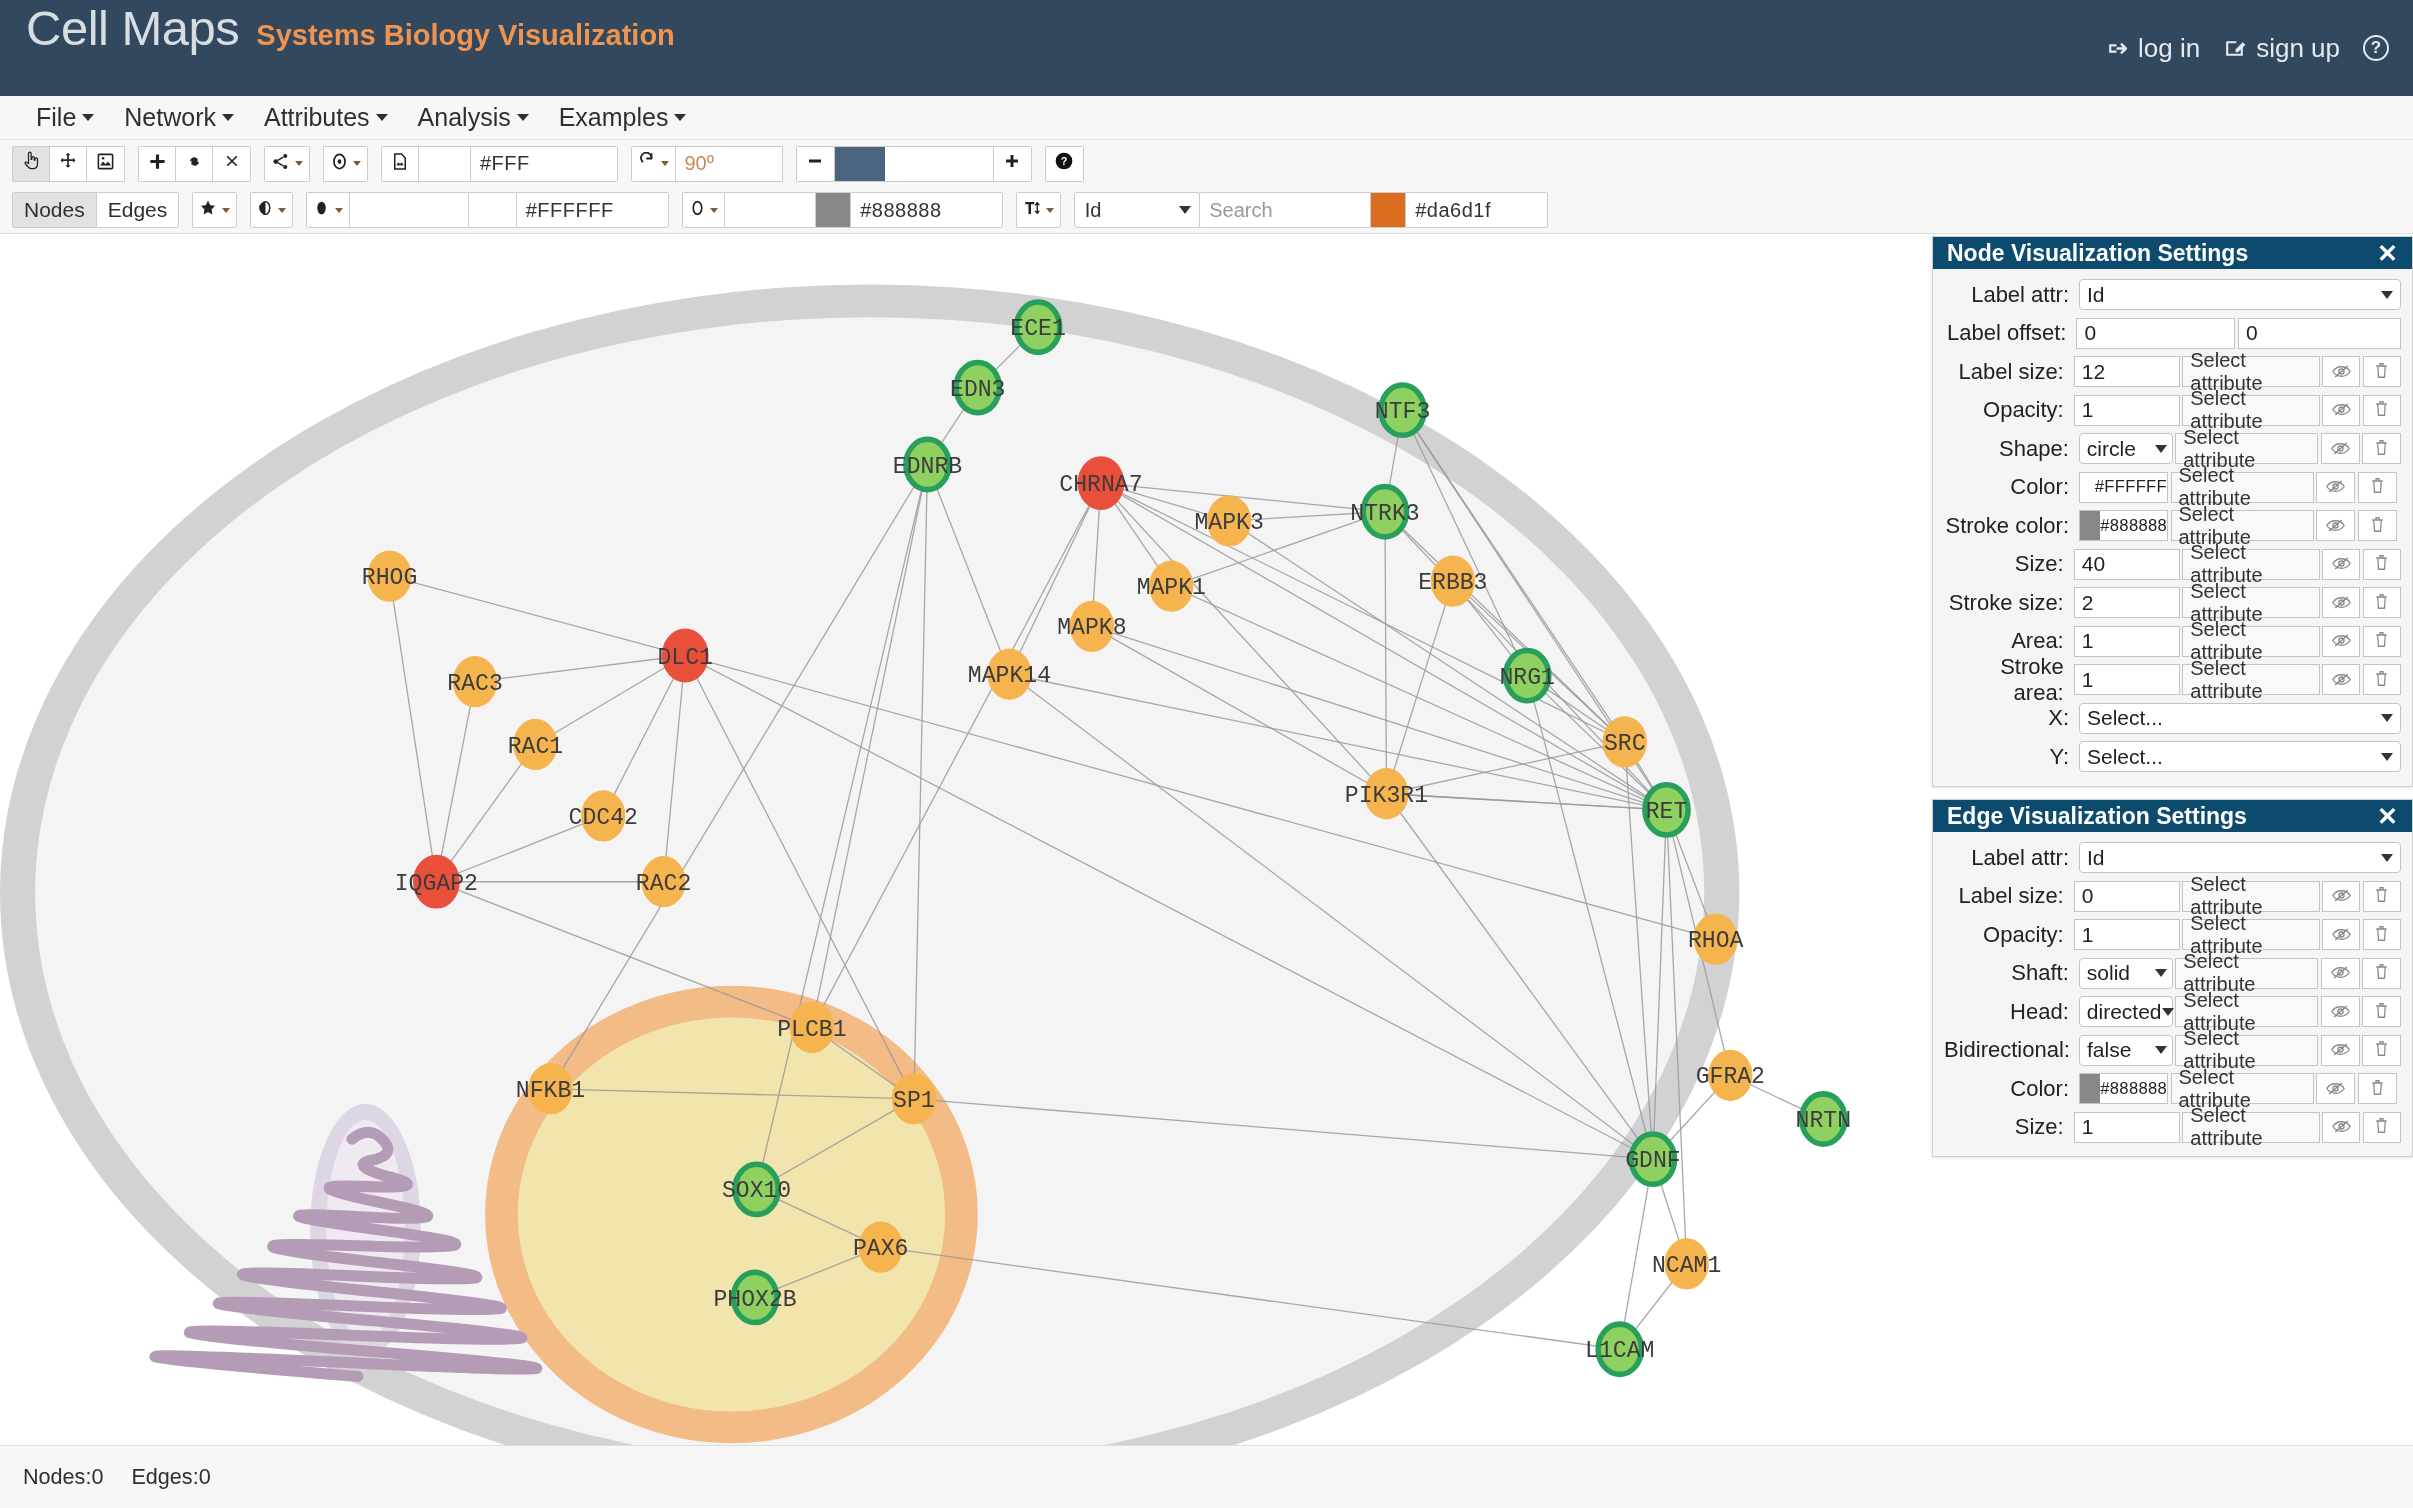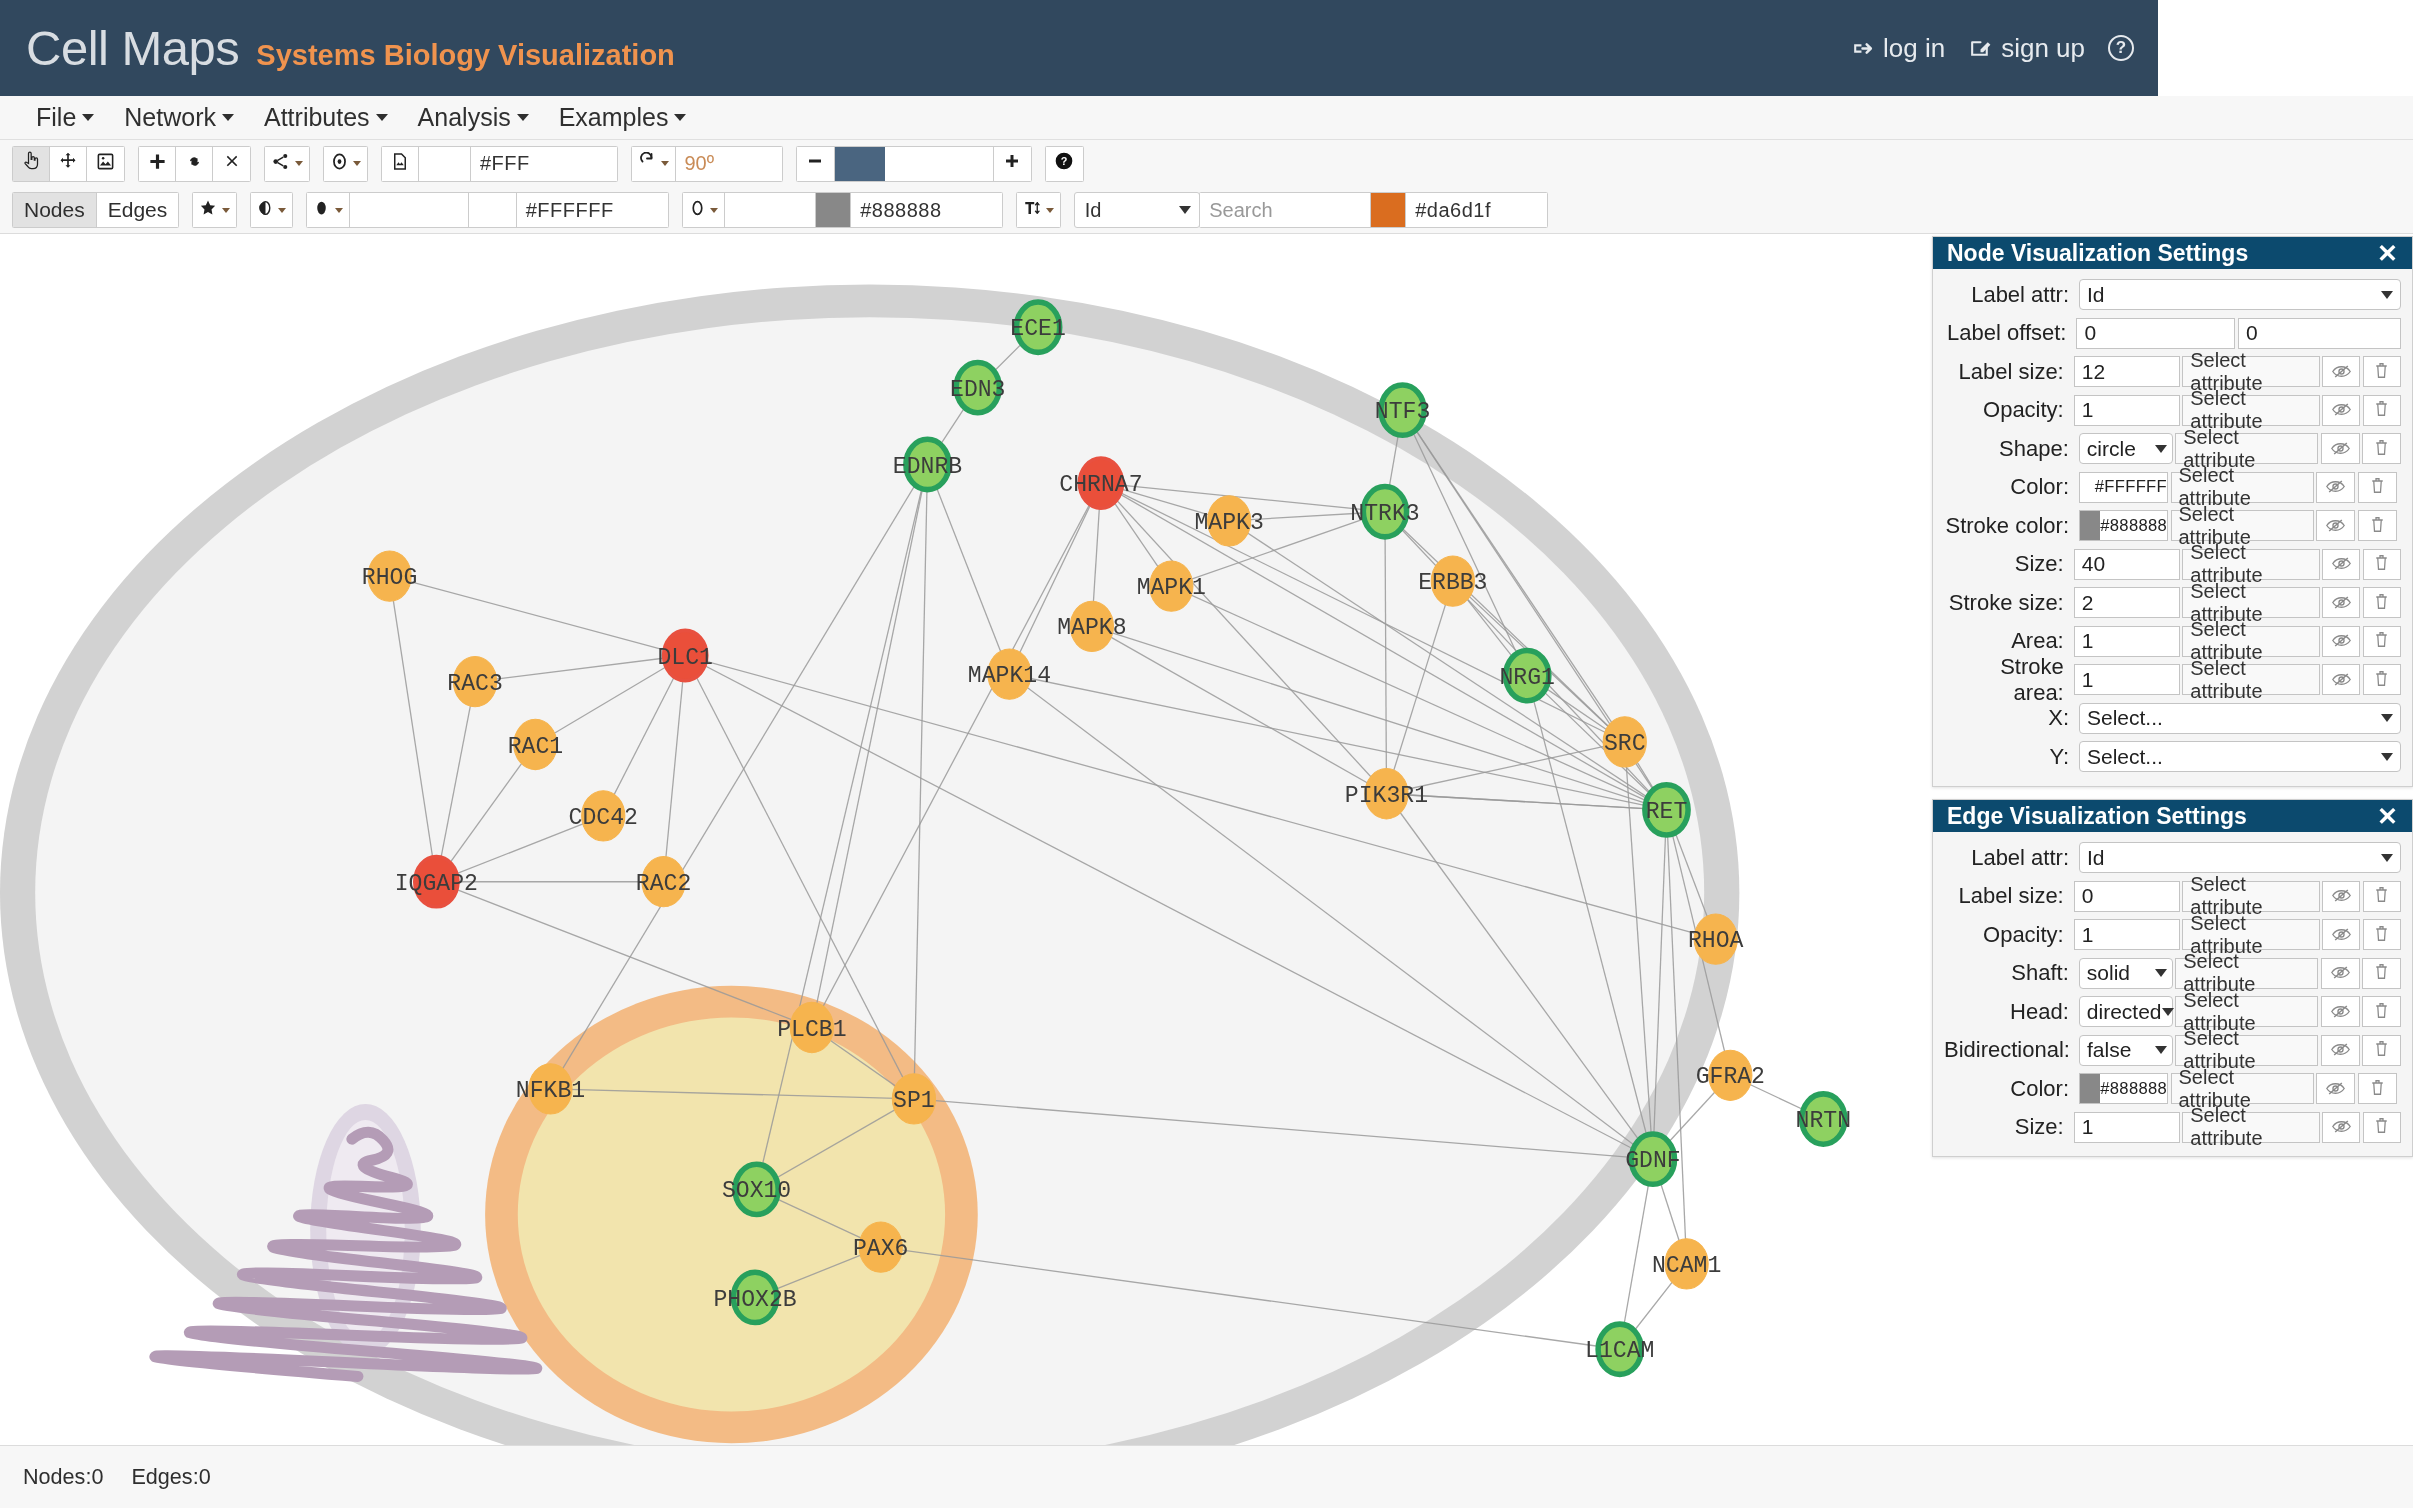--- a/index.html
+++ b/index.html
@@ -7,23 +7,23 @@
   body {
     width: 2413px; height: 1508px;
     font-family: "Liberation Sans", sans-serif;
     background: #ffffff;
     overflow: hidden;
     position: relative;
   }
 
   
   .header {
-    position: absolute; left:0; top:0; width:2158px; height:96px;
+    position: absolute; left:0; top:0; width:2413px; height:96px;
     background:#31485e;
-    display:flex; align-items:center;
+    display:flex; 
   }
   .brand { display:flex; align-items:baseline; padding-left:26px; }
   .brand-title { color:#d8dde2; font-size:49px; font-weight:400; letter-spacing:-0.5px; }
   .brand-sub { color:#f0934e; font-size:29px; font-weight:700; margin-left:17px; }
   .header-right { margin-left:auto; display:flex; align-items:center; padding-right:24px; gap:23px; }
   .hdr-link { color:#e6eaee; font-size:26px; display:flex; align-items:center; gap:8px; cursor:pointer; }
   .hdr-ico { display:inline-block; line-height:0; }
   .help-circle {
     width:26px; height:26px; border-radius:50%; border:2.5px solid #e6eaee;
     color:#e6eaee; font-size:17px; font-weight:bold; display:flex;

